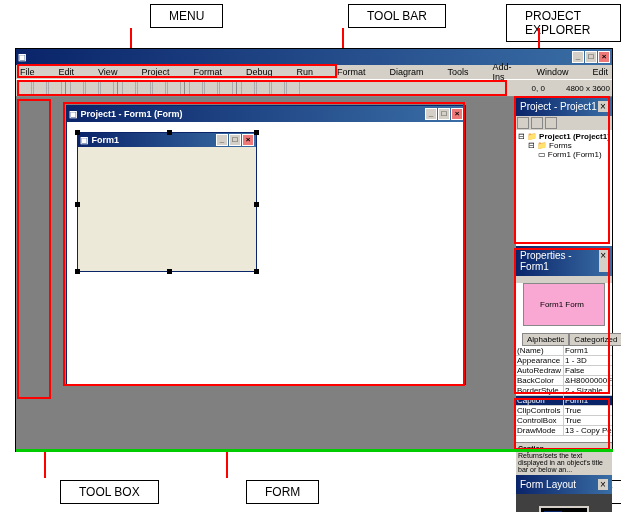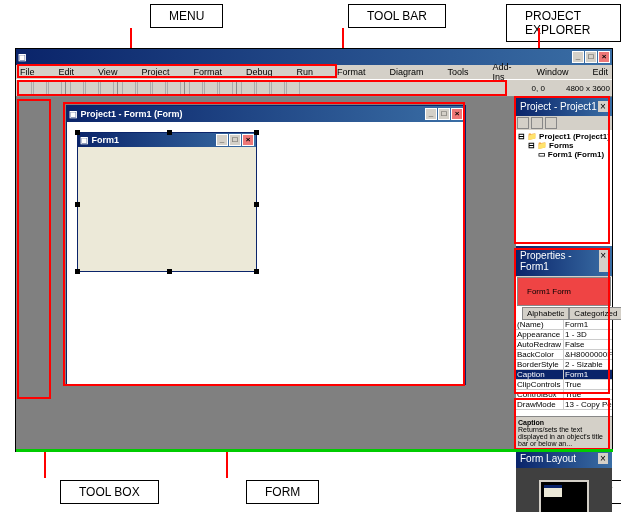--- a/index.html
+++ b/index.html
@@ -33,24 +33,24 @@
 .form-container .titlebar { font-size: 9px; height: 14px; }
 .form-body { position: absolute; top: 14px; left: 0; right: 0; bottom: 0; background: #ece9d8; background-image: radial-gradient(#888 0.5px, transparent 0.5px); background-size: 6px 6px; }
 .handle { position: absolute; width: 5px; height: 5px; background: #000; }
 
 .right-panel { position: absolute; right: 0; top: 48px; width: 96px; bottom: 0; background: #d4d0c8; }
 .panel-title { background: linear-gradient(to right, #0a246a, #3a6ea5); color: #fff; font-size: 10px; padding: 4px; display: flex; justify-content: space-between; }
 .panel-title .x { background: #d4d0c8; color: #000; width: 10px; text-align: center; }
 .project-exp { height: 130px; background: #fff; font-size: 8px; }
 .pe-toolbar { background: #d4d0c8; height: 14px; display: flex; gap: 2px; padding: 1px; }
 .pe-btn { width: 12px; height: 12px; border: 1px solid #888; background: #d4d0c8; }
-.tree { padding: 2px; font-weight: bold; }
+.tree { padding: 2px; }
 .tree-item { padding-left: 10px; }
 .props { background: #fff; font-size: 8px; }
-.props-combo { border: 1px solid #888; padding: 9px; margin: 1px; background: #ef4444; }
+.props-combo { border: 1px solid #888; padding: 16px; margin: 7px; background: #f9a8d4; }
 .props-tabs { display: flex; margin-left: 6px; }
 .props-tab { border: 1px solid #888; padding: 1px 4px; background: #d4d0c8; font-size: 8px; }
 .props-grid { height: 96px; overflow: hidden; }
 .prow { display: flex; border-bottom: 1px solid #ccc; }
 .prow.sel { background: #0a246a; color: #fff; }
 .pname { width: 48px; padding: 0 1px; border-right: 1px solid #ccc; overflow: hidden; white-space: nowrap; }
 .pval { flex: 1; padding: 0 1px; overflow: hidden; white-space: nowrap; }
 .props-desc { border-top: 1px solid #888; padding: 2px; font-size: 7px; background: #d4d0c8; }
 .form-layout { height: 60px; background: #404040; display: flex; align-items: center; justify-content: center; }
 .fl-screen { width: 50px; height: 36px; background: #000; border: 2px solid #d4d0c8; position: relative; }

